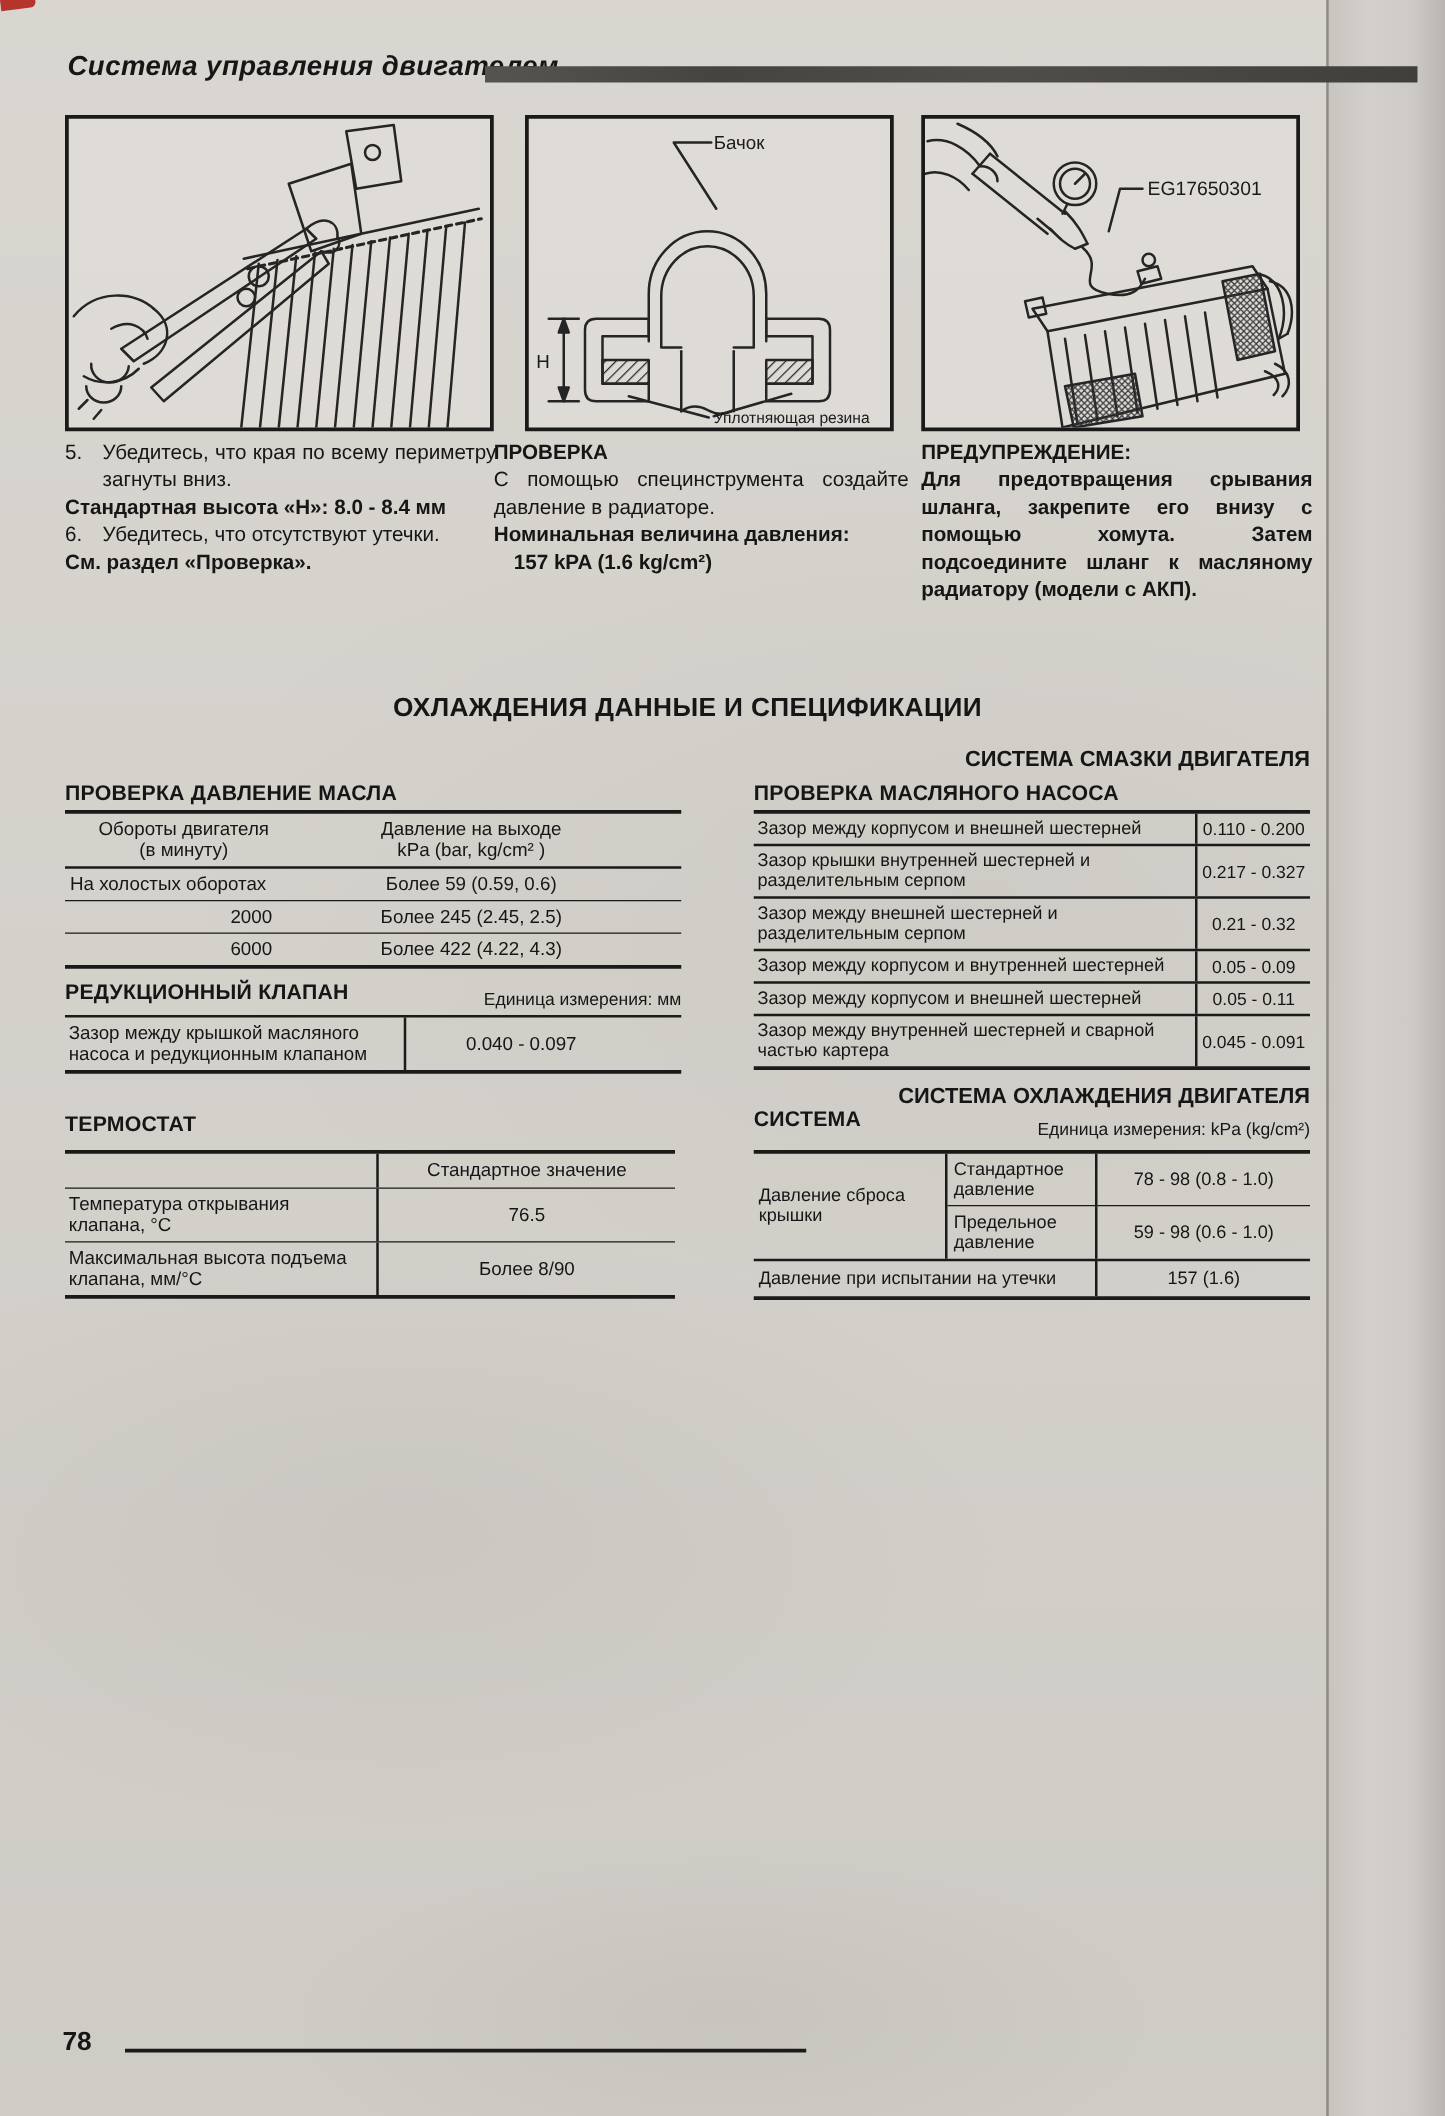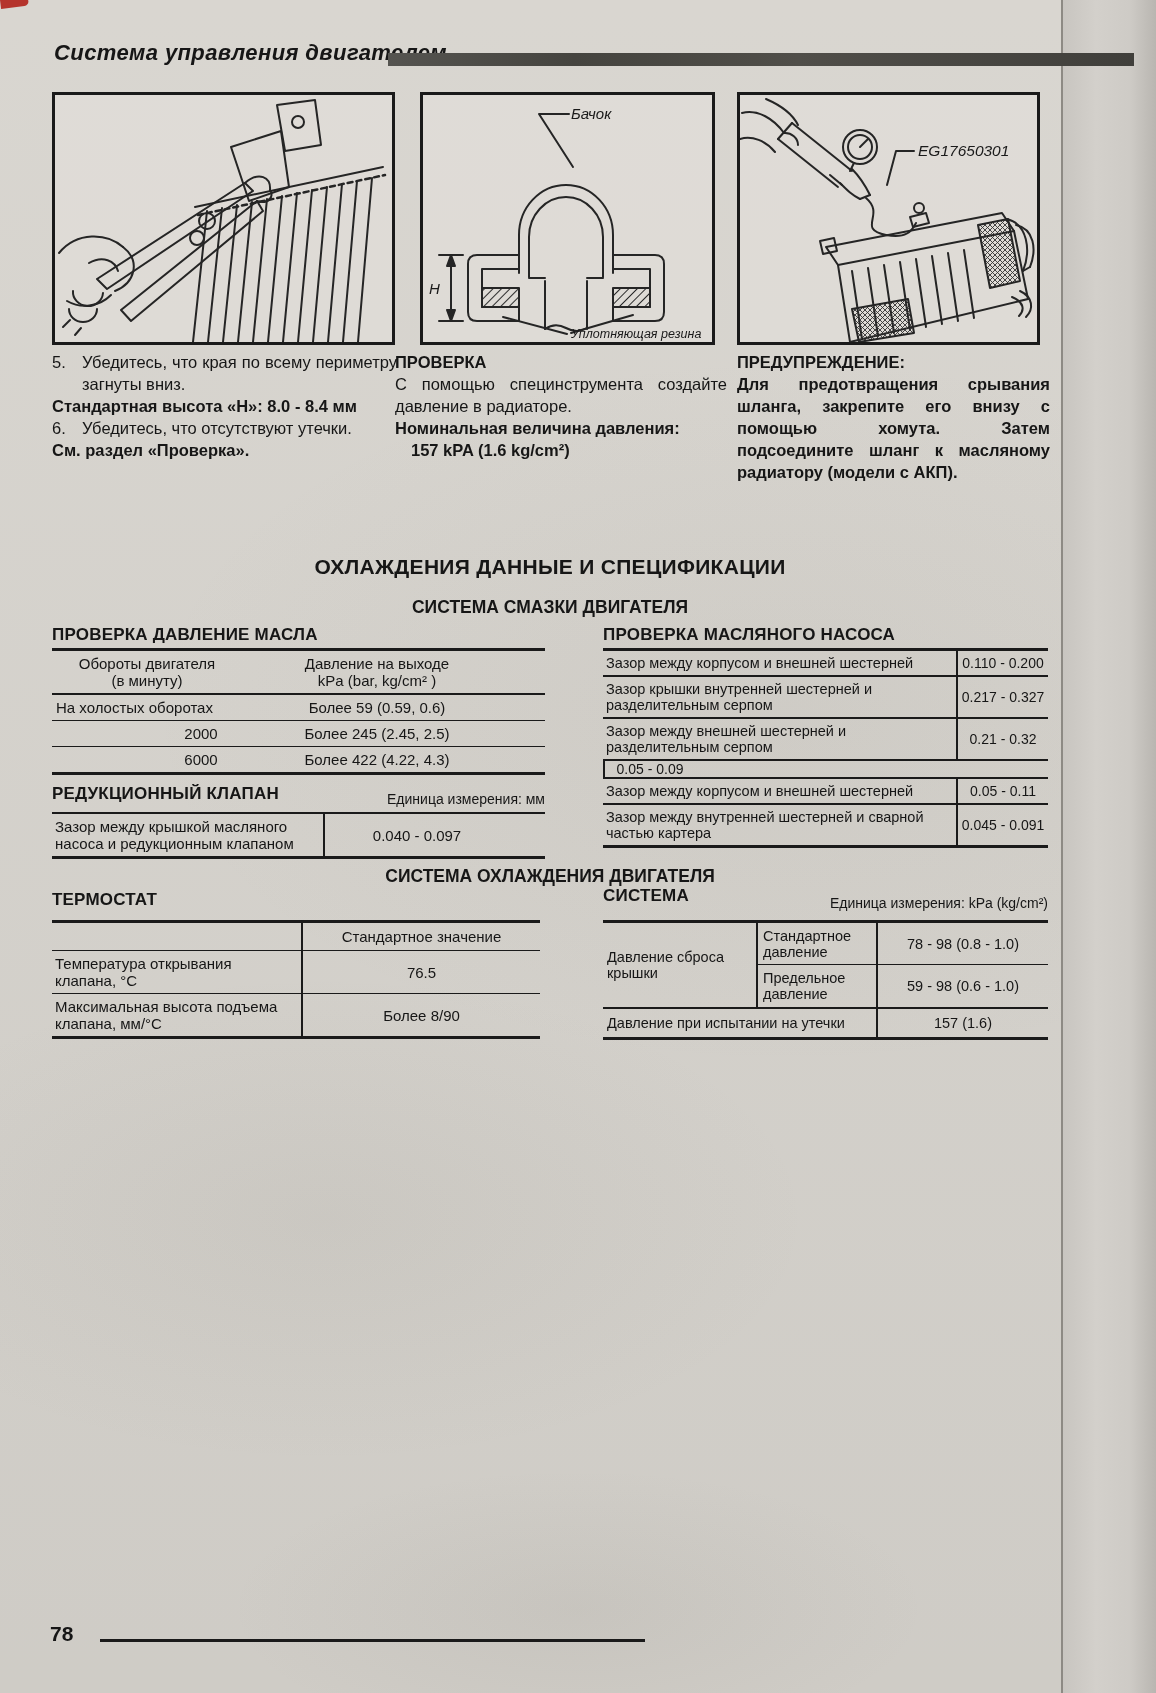--- a/index.html
+++ b/index.html
@@ -13,31 +13,31 @@
   .gutter{position:absolute;top:0;left:1061px;width:95px;height:100%;
           border-left:2px solid #8d8a84;
           background:linear-gradient(90deg,#c8c5c0 0,#d3d0cb 35%,#cecbc6 70%,#b7b4af 100%);}
   .red-mark{position:absolute;left:0;top:0;width:28px;height:9px;background:#b5342c;
             border-radius:0 5px 5px 0;transform:rotate(-7deg);transform-origin:left top;}
   .header-title{position:absolute;left:54px;top:40px;font-size:22px;font-weight:bold;
                 font-style:italic;letter-spacing:.4px;}
   .header-bar{position:absolute;left:388px;top:53px;width:746px;height:13px;
               background:linear-gradient(90deg,#555450 0,#45443f 25%,#504e49 55%,#403f3b 100%);}
   .fig{position:absolute;top:92px;height:253px;border:3px solid #1a1a1a;box-sizing:border-box;
-       background:rgba(238,236,231,.30);font-style:italic;}
+       background:rgba(238,236,231,.30);}
   .fig svg{display:block;width:100%;height:100%;}
   .note{position:absolute;top:352px;font-size:16.5px;line-height:1.33;}
   .li{display:flex;}
   .li .num{width:30px;flex:none;}
   .bold{font-weight:bold;}
   .just{text-align:justify;}
   .indent{padding-left:16px;}
   .main-title{position:absolute;top:555px;left:52px;width:996px;text-align:center;
               font-size:21px;font-weight:bold;letter-spacing:.3px;}
-  .sub-title{position:absolute;left:52px;width:996px;text-align:center;
+  .sub-title{position:absolute;left:52px;width:996px;text-align:right;
              font-size:17.5px;font-weight:bold;}
   .tbl-title{position:absolute;font-size:17px;font-weight:bold;letter-spacing:.2px;}
   .unit{position:absolute;font-size:14px;text-align:right;}
   .pre{white-space:pre-line;}
   
   .op-table{position:absolute;left:52px;top:648px;width:493px;font-size:15px;}
   .op-head{display:flex;border-top:3px solid #1a1a1a;border-bottom:2.5px solid #1a1a1a;padding:4px 0;}
   .op-head .c1{width:240px;box-sizing:border-box;padding-right:50px;text-align:center;}
   .op-head .c2{width:170px;text-align:center;}
   .op-row{display:flex;border-bottom:1.5px solid #1a1a1a;padding:4px 0;align-items:center;}
@@ -292,20 +292,21 @@
     </div>
     <div class="pump-row">
       <div class="pump-label">Зазор крышки внутренней шестерней и разделительным серпом</div>
       <div class="pump-value">0.217 - 0.327</div>
     </div>
     <div class="pump-row">
       <div class="pump-label">Зазор между внешней шестерней и разделительным серпом</div>
       <div class="pump-value">0.21 - 0.32</div>
     </div>
     <div class="pump-row">
+      <div class="pump-label">Зазор между корпусом и внутренней шестерней</div>
       <div class="pump-value">0.05 - 0.09</div>
     </div>
     <div class="pump-row">
       <div class="pump-label">Зазор между корпусом и внешней шестерней</div>
       <div class="pump-value">0.05 - 0.11</div>
     </div>
     <div class="pump-row last">
       <div class="pump-label">Зазор между внутренней шестерней и сварной частью картера</div>
       <div class="pump-value">0.045 - 0.091</div>
     </div>

